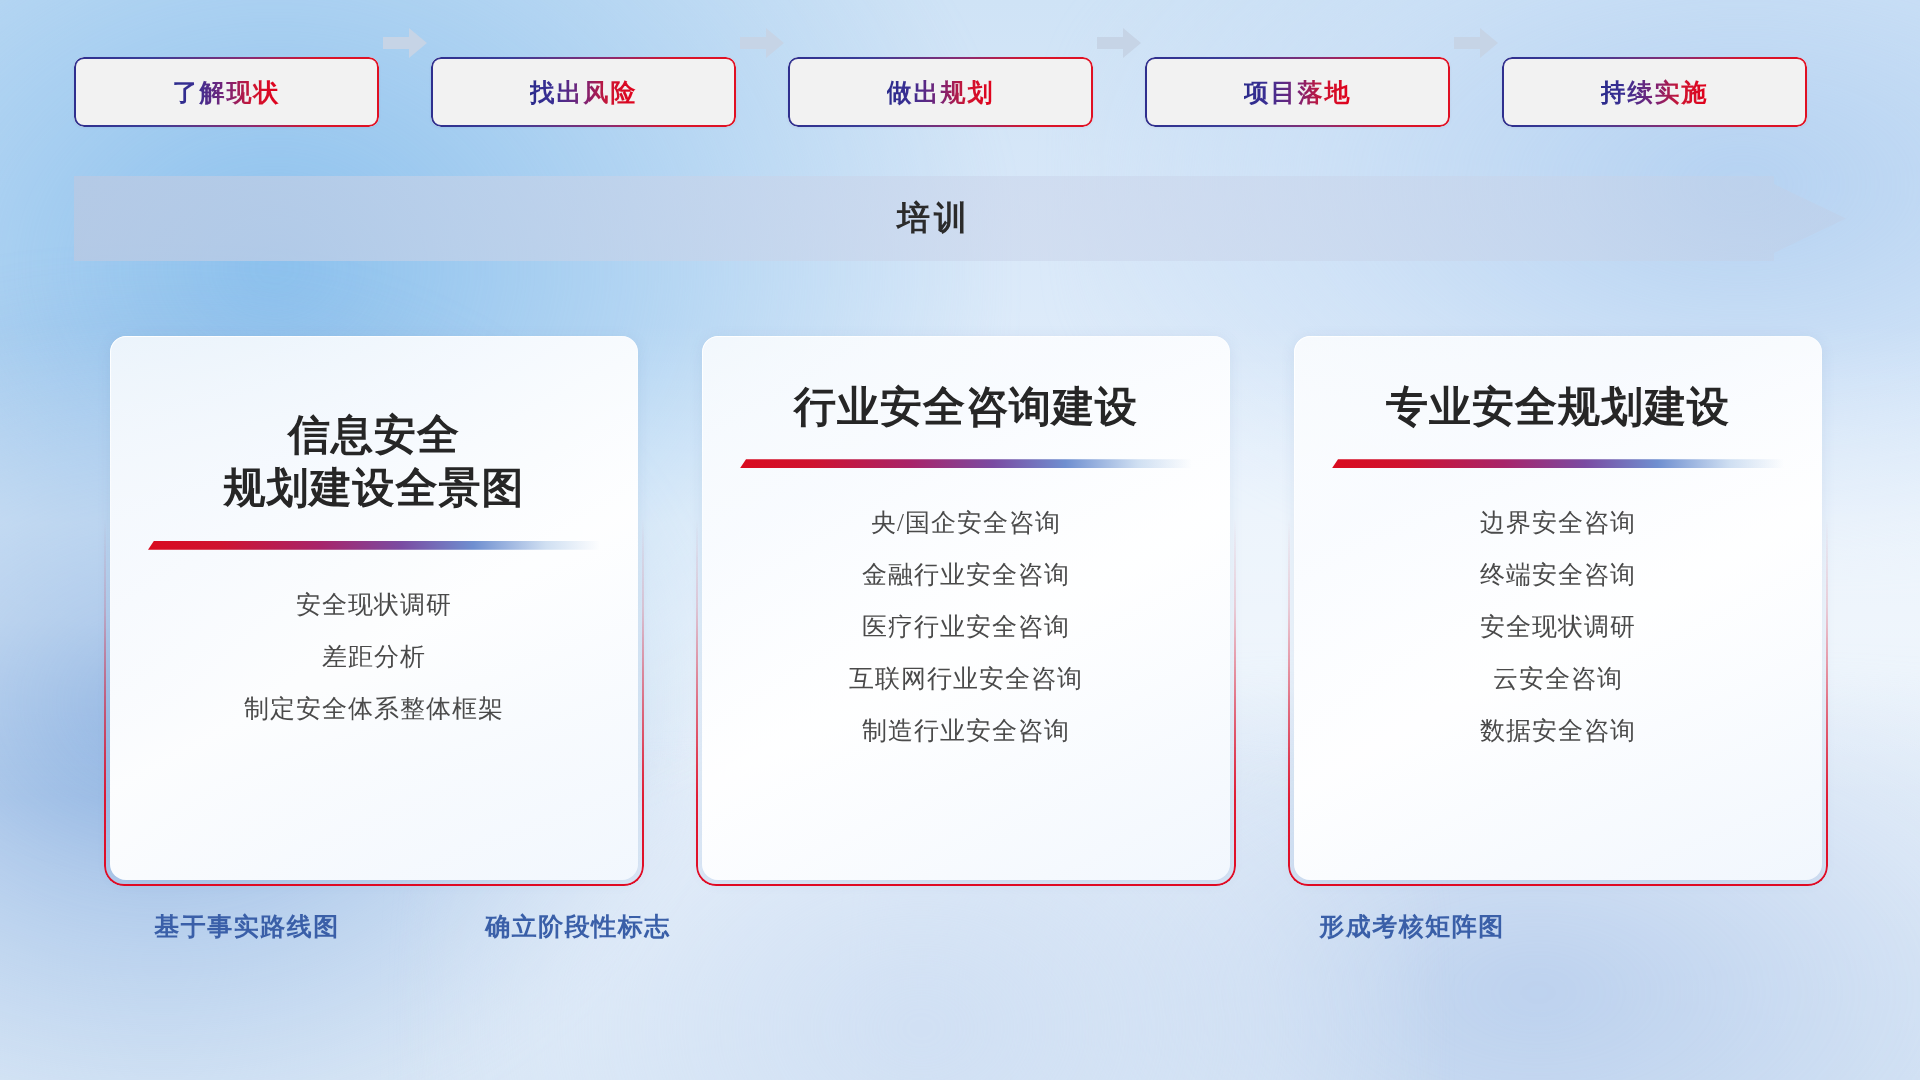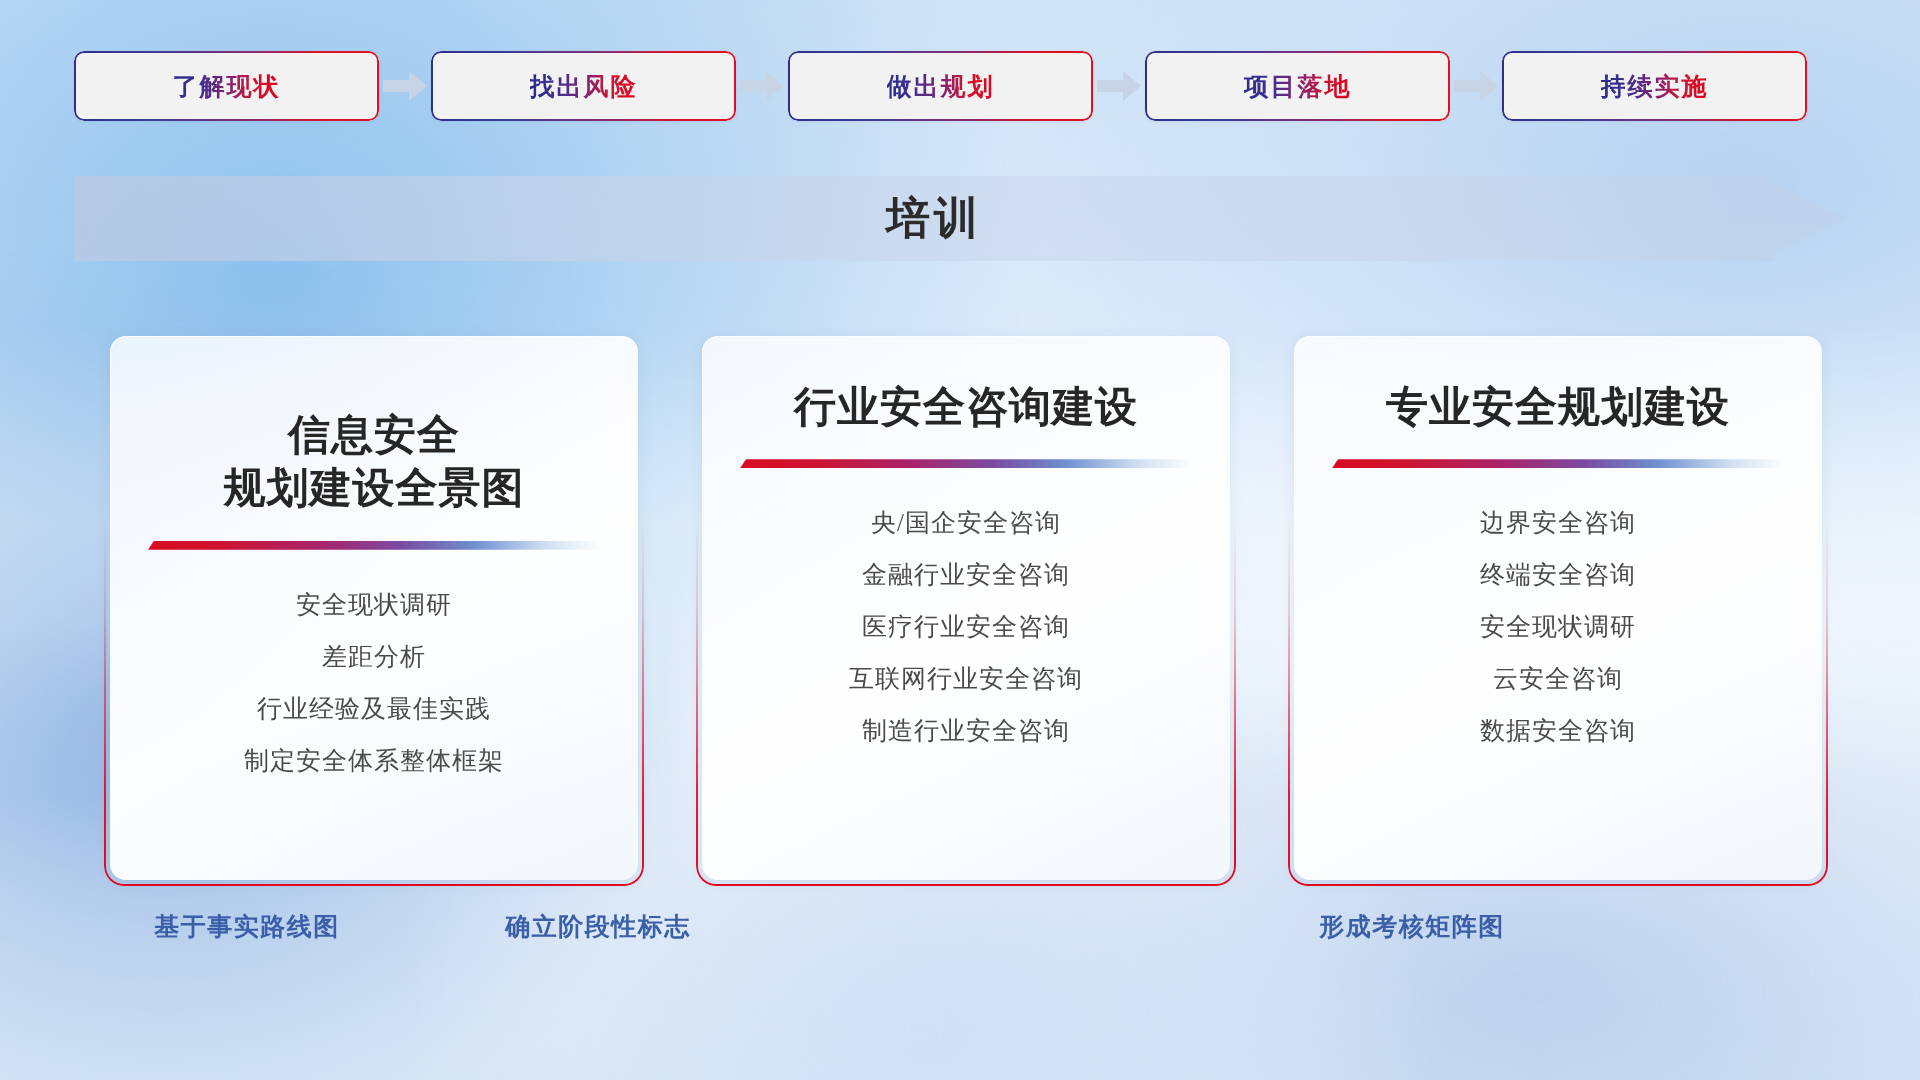--- a/index.html
+++ b/index.html
@@ -42,22 +42,22 @@
     background:radial-gradient(ellipse at 50% 40%, rgba(206,222,243,0.8) 0%, rgba(221,233,248,0.35) 50%, rgba(230,240,252,0.0) 80%);
     filter:blur(22px);
   }
   .bgWhiteWash{
     position:absolute; left:0; top:30%; width:100%; height:44%;
     background:linear-gradient(180deg, rgba(255,255,255,0.0) 0%, rgba(255,255,255,0.34) 42%, rgba(255,255,255,0.30) 62%, rgba(255,255,255,0.0) 100%);
   }
 
   
   #steps{
-    position:absolute; left:0; top:2px; width:1920px; height:168px;
-    display:flex; align-items:center; z-index:3;
+    position:absolute; left:0; top:8px; width:1920px; height:168px;
+    display:flex; z-index:3;
     padding:0 74px;
   }
   .stepWrap{ display:flex; align-items:center; }
   .stepBox{
     width:305px; height:70px;
     border-radius:10px;
     background:#f2f2f2;
     position:relative;
     display:flex; align-items:center; justify-content:center;
     box-shadow:0 1px 3px rgba(40,70,120,0.07);
@@ -96,21 +96,21 @@
   
   #band{
     position:absolute; left:74px; top:176px; width:1772px; height:85px; z-index:2;
   }
   #band .bandShape{
     position:absolute; inset:0;
   }
   #bandText{
     position:absolute; left:0; top:0; width:1720px; height:85px;
     display:flex; align-items:center; justify-content:center;
-    font-size:44px; font-weight:700; color:#2b2b2b; letter-spacing:4px;
+    font-size:33px; font-weight:700; color:#2b2b2b; letter-spacing:4px;
     z-index:2;
   }
 
   
   #cards{
     position:absolute; left:0; top:336px; width:1920px; height:544px; z-index:3;
     display:flex; justify-content:flex-start; gap:64px; padding-left:110px;
   }
   .card{
     width:528px; height:544px;
@@ -283,21 +283,20 @@
   <div class="card">
     <div class="cardEdge"></div>
     <div class="cardTitle one">信息安全
 规划建设全景图</div>
     <div class="divWrap">
       <div class="divider"></div>
     </div>
     <ul class="cardList">
       <li>安全现状调研</li>
       <li>差距分析</li>
-      <li>行业经验及最佳实践</li>
       <li>制定安全体系整体框架</li>
     </ul>
   </div>
 
   <div class="card">
     <div class="cardEdge"></div>
     <div class="cardTitle">行业安全咨询建设</div>
     <div class="divWrap">
       <div class="divider"></div>
     </div>
@@ -322,15 +321,15 @@
       <li>安全现状调研</li>
       <li>云安全咨询</li>
       <li>数据安全咨询</li>
     </ul>
   </div>
 
 </div>
 
 <div id="footLabels">
   <div class="footLabel" style="left: 247px;">基于事实路线图</div>
-  <div class="footLabel" style="left: 598px; text-align: right;">确立阶段性标志</div>
+  <div class="footLabel" style="left: 578px; text-align: right;">确立阶段性标志</div>
   <div class="footLabel" style="left: 1412px;">形成考核矩阵图</div>
 </div>
 
 </body></html>

